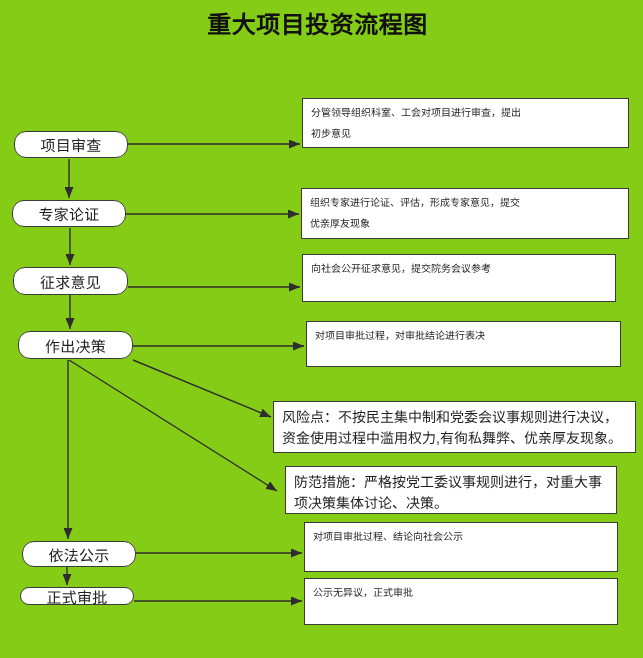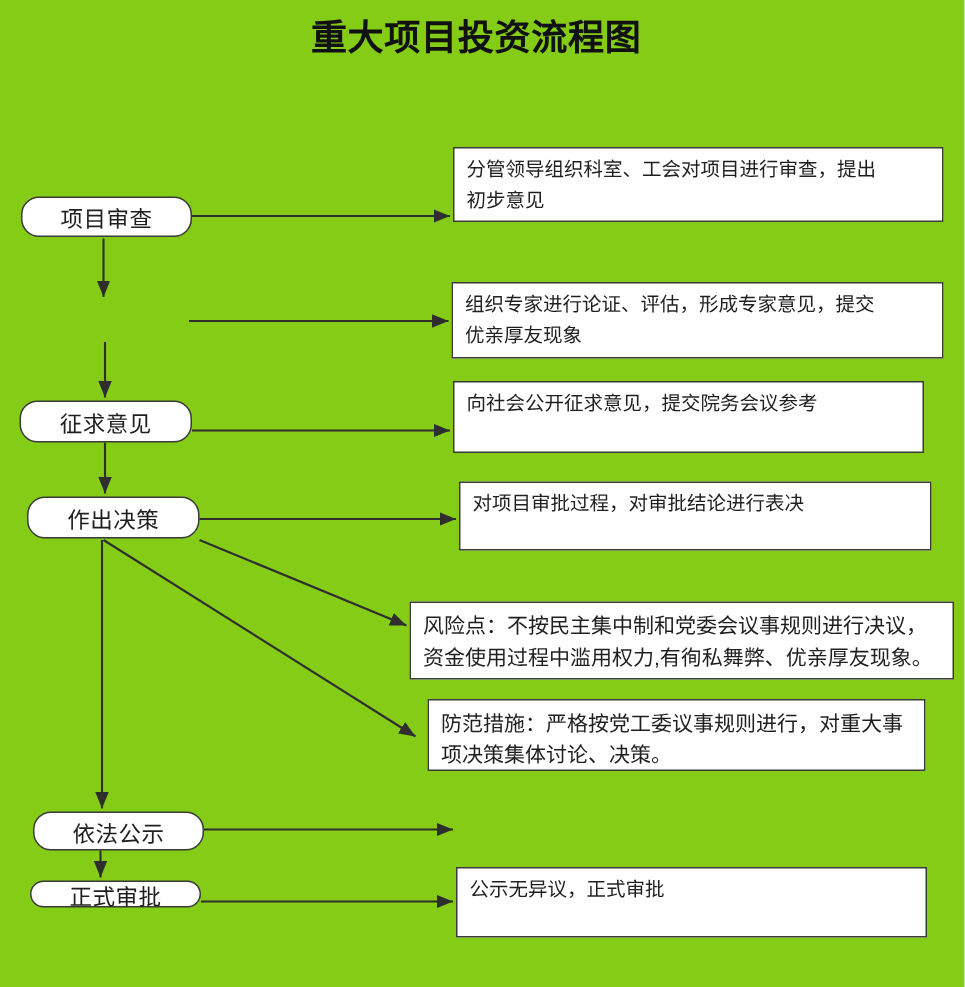--- a/index.html
+++ b/index.html
@@ -46,21 +46,21 @@
     display: flex;
     align-items: center;
     justify-content: center;
     font-size: 15px;
     letter-spacing: 0.3px;
     white-space: nowrap;
     border-radius: 12px;
   }
   .note {
     padding: 4px 8px 0 8px;
-    font-size: 13px;
+    font-size: 10px;
     line-height: 20.5px;
   }
   .note .ln {
     white-space: nowrap;
   }
   .note.dense {
     font-size: 14px;
     padding-top: 5px;
     line-height: 20.5px;
   }
@@ -89,20 +89,21 @@
       <line x1="128" y1="287" x2="300" y2="287" marker-end="url(#ah)"></line>
       <line x1="133" y1="346" x2="304" y2="346" marker-end="url(#ah)"></line>
       <line x1="133" y1="360" x2="271" y2="417" marker-end="url(#ah)"></line>
       <line x1="69" y1="360" x2="277" y2="491" marker-end="url(#ah)"></line>
       <line x1="136" y1="553" x2="302" y2="553" marker-end="url(#ah)"></line>
       <line x1="134" y1="601" x2="302" y2="601" marker-end="url(#ah)"></line>
     </g>
   </svg>
 
   <div class="box step" style="left:14px; top:131px; width:114px; height:27px;">项目审查</div>
+  <div class="box step" style="left:12px; top:200px; width:114px; height:27px;">专家论证</div>
   <div class="box step" style="left:13px; top:267px; width:115px; height:28px;">征求意见</div>
   <div class="box step" style="left:18px; top:331px; width:115px; height:28px;">作出决策</div>
   <div class="box step" style="left:22px; top:541px; width:114px; height:26px;">依法公示</div>
   <div class="box step" style="left:20px; top:587px; width:114px; height:18px;">正式审批</div>
 
   <div class="box note" style="left:302px; top:98px; width:327px; height:50px;">
     <div class="ln">分管领导组织科室、工会对项目进行审查，提出</div>
     <div class="ln">初步意见</div>
   </div>
 
@@ -122,18 +123,21 @@
   <div class="box note dense" style="left:273px; top:401px; width:363px; height:52px;">
     <div class="ln">风险点：不按民主集中制和党委会议事规则进行决议，</div>
     <div class="ln">资金使用过程中滥用权力,有徇私舞弊、优亲厚友现象。</div>
   </div>
 
   <div class="box note dense" style="left:285px; top:466px; width:332px; height:48px;">
     <div class="ln">防范措施：严格按党工委议事规则进行，对重大事</div>
     <div class="ln">项决策集体讨论、决策。</div>
   </div>
 
+  <div class="box note" style="left:304px; top:522px; width:314px; height:50px;">
+    <div class="ln">对项目审批过程、结论向社会公示</div>
+  </div>
 
   <div class="box note" style="left:304px; top:578px; width:314px; height:47px;">
     <div class="ln">公示无异议，正式审批</div>
   </div>
 
 </div>
 
 </body></html>

